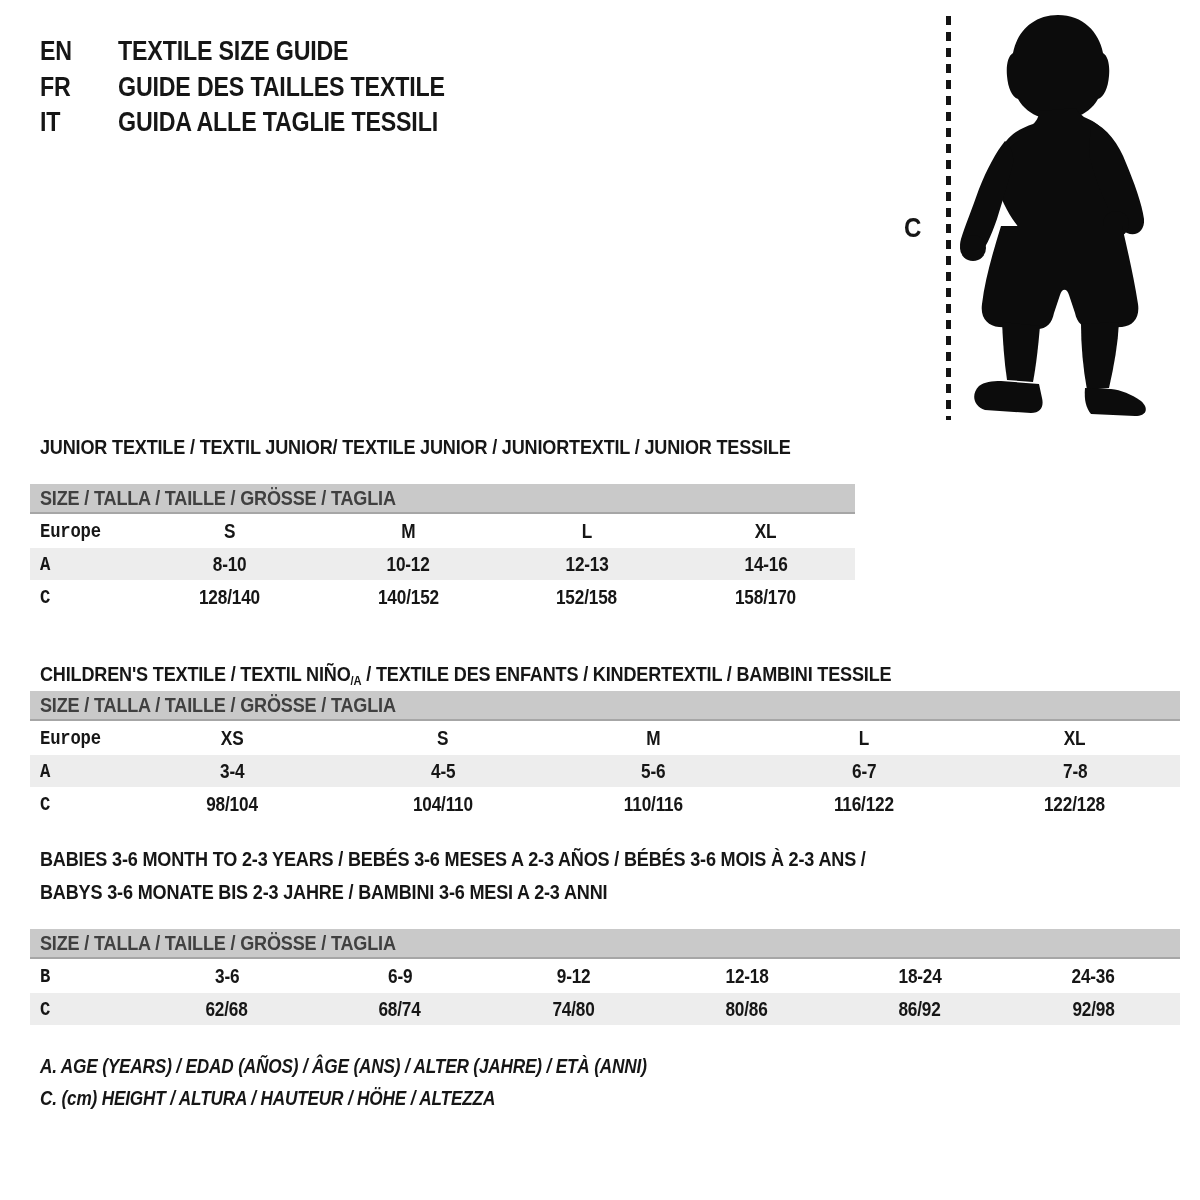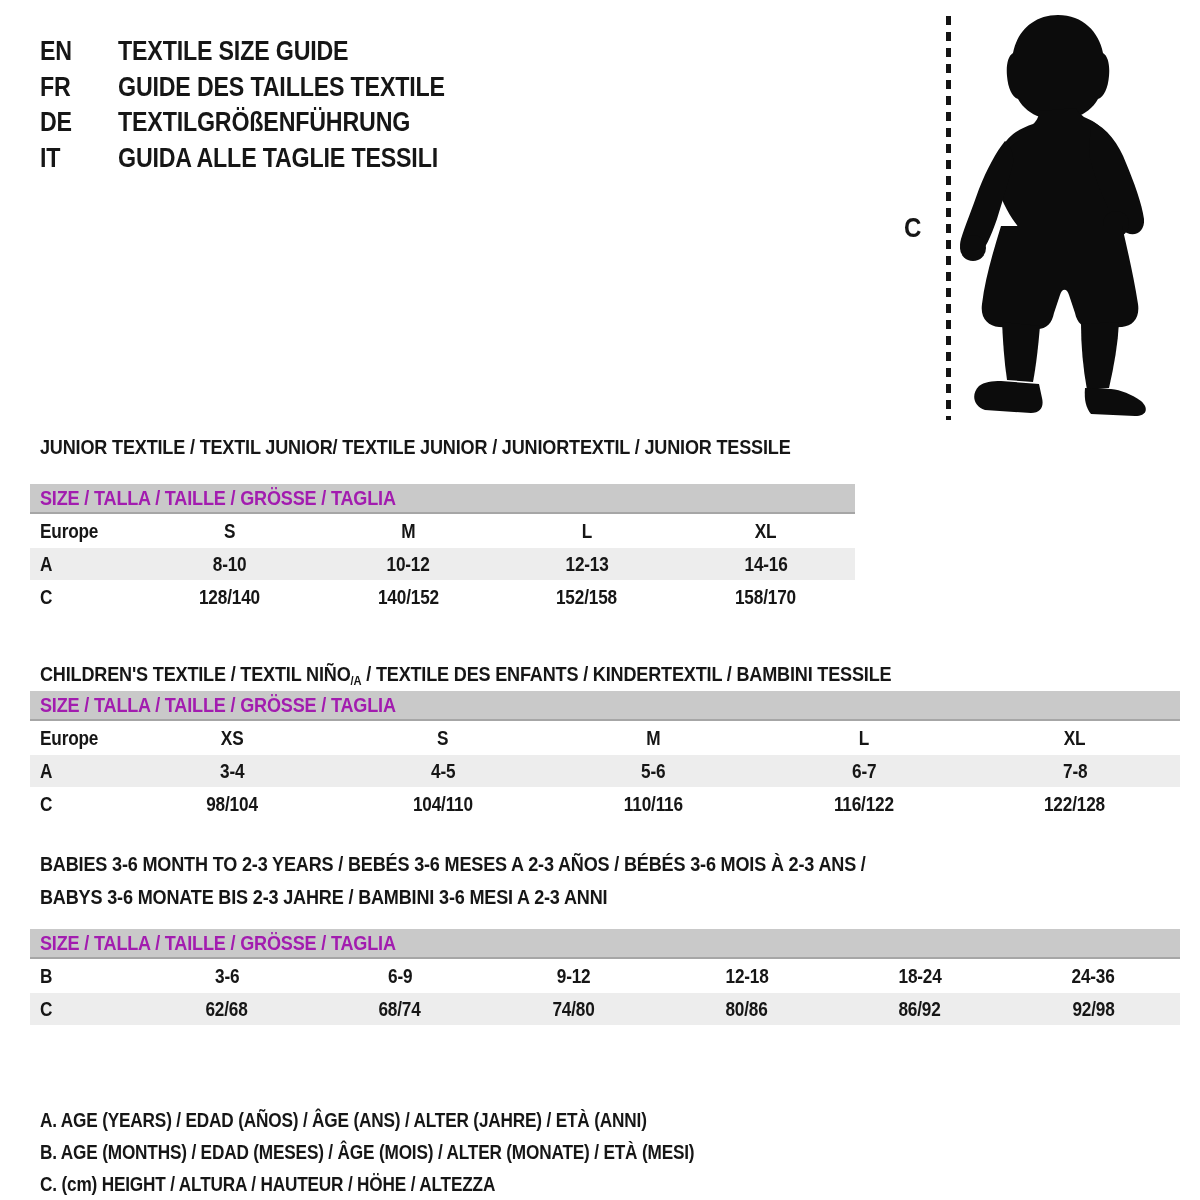--- a/index.html
+++ b/index.html
@@ -22,61 +22,57 @@
   .sil { fill:#0c0c0c; }
   .dash-line {
     position:absolute; left:946px; top:16px; width:5px; height:404px;
     background:repeating-linear-gradient(to bottom,#131313 0px,#131313 9px,transparent 9px,transparent 16px);
   }
   .c-label { position:absolute; left:904px; top:212px; font-size:28px; }
 
   
   .sec-title { position:absolute; left:40px; font-size:21px; line-height:24px; }
   .t-sub { font-size:13px; vertical-align:-4px; letter-spacing:-0.2px; }
-  .two-line .line { height:33px; display:flex; align-items:center; }
+  .two-line .line { height:33px; display:flex; }
 
   
   .tbl { position:absolute; left:30px; }
   .tbl .bar {
     height:30px; box-sizing:border-box; background:#c9c9c9; border-bottom:2px solid #a6a6a6;
-    display:flex; align-items:center; padding-left:10px; font-size:21px; color:#a21caf;
+    display:flex; align-items:center; padding-left:10px; font-size:21px; color:#404040;
   }
   .tbl .row { display:flex; align-items:center; font-size:20px; }
   .h34 { height:34px; } .h32 { height:32px; }
   .stripe { background:#ededed; }
-  .lab { box-sizing:border-box; padding-left:10px; flex:none; }
+  .lab { box-sizing:border-box; padding-left:10px; flex:none;font-family:Liberation Mono, monospace; }
   .tbl-junior { top:484px; width:825px; }
   .tbl-junior .lab { width:110px; }
   .tbl-children { top:691px; width:1150px; }
   .tbl-children .lab { width:97px; }
   .tbl-babies { top:929px; width:1150px; }
   .tbl-babies .lab { width:110px; }
   .cell { flex:1; text-align:center; }
 
   
-  .legend { position:absolute; left:40px; top:1104px; }
+  .legend { position:absolute; left:40px; top:1050px;font-style:italic; }
   .legend-row { height:32px; display:flex; align-items:center; font-size:20px; }
 </style>
 </head>
 <body>
 
 <div id="page">
 
   <div class="langs">
     <div class="lang-row">
       <span class="lang-code"><span class="cx">EN</span></span>
       <span class="cx">TEXTILE SIZE GUIDE</span>
     </div>
     <div class="lang-row">
       <span class="lang-code"><span class="cx">FR</span></span>
       <span class="cx">GUIDE DES TAILLES TEXTILE</span>
-    </div>
-    <div class="lang-row">
-      <span class="lang-code"><span class="cx">DE</span></span>
-      <span class="cx">TEXTILGRÖßENFÜHRUNG</span>
     </div>
     <div class="lang-row">
       <span class="lang-code"><span class="cx">IT</span></span>
       <span class="cx">GUIDA ALLE TAGLIE TESSILI</span>
     </div>
   </div>
 
   <div class="dash-line"></div>
   <div class="c-label"><span class="cx">C</span></div>
 
@@ -187,20 +183,17 @@
       <div class="cell"><span class="cxc">86/92</span></div>
       <div class="cell"><span class="cxc">92/98</span></div>
     </div>
   </div>
 
   <div class="legend">
     <div class="legend-row">
         <span class="cx">A. AGE (YEARS) / EDAD (AÑOS) / ÂGE (ANS) / ALTER (JAHRE) / ETÀ (ANNI)</span>
       </div>
     <div class="legend-row">
-        <span class="cx">B. AGE (MONTHS) / EDAD (MESES) / ÂGE (MOIS) / ALTER (MONATE) / ETÀ (MESI)</span>
-      </div>
-    <div class="legend-row">
         <span class="cx">C. (cm) HEIGHT / ALTURA / HAUTEUR / HÖHE / ALTEZZA</span>
       </div>
   </div>
 
 </div>
 
 </body></html>

